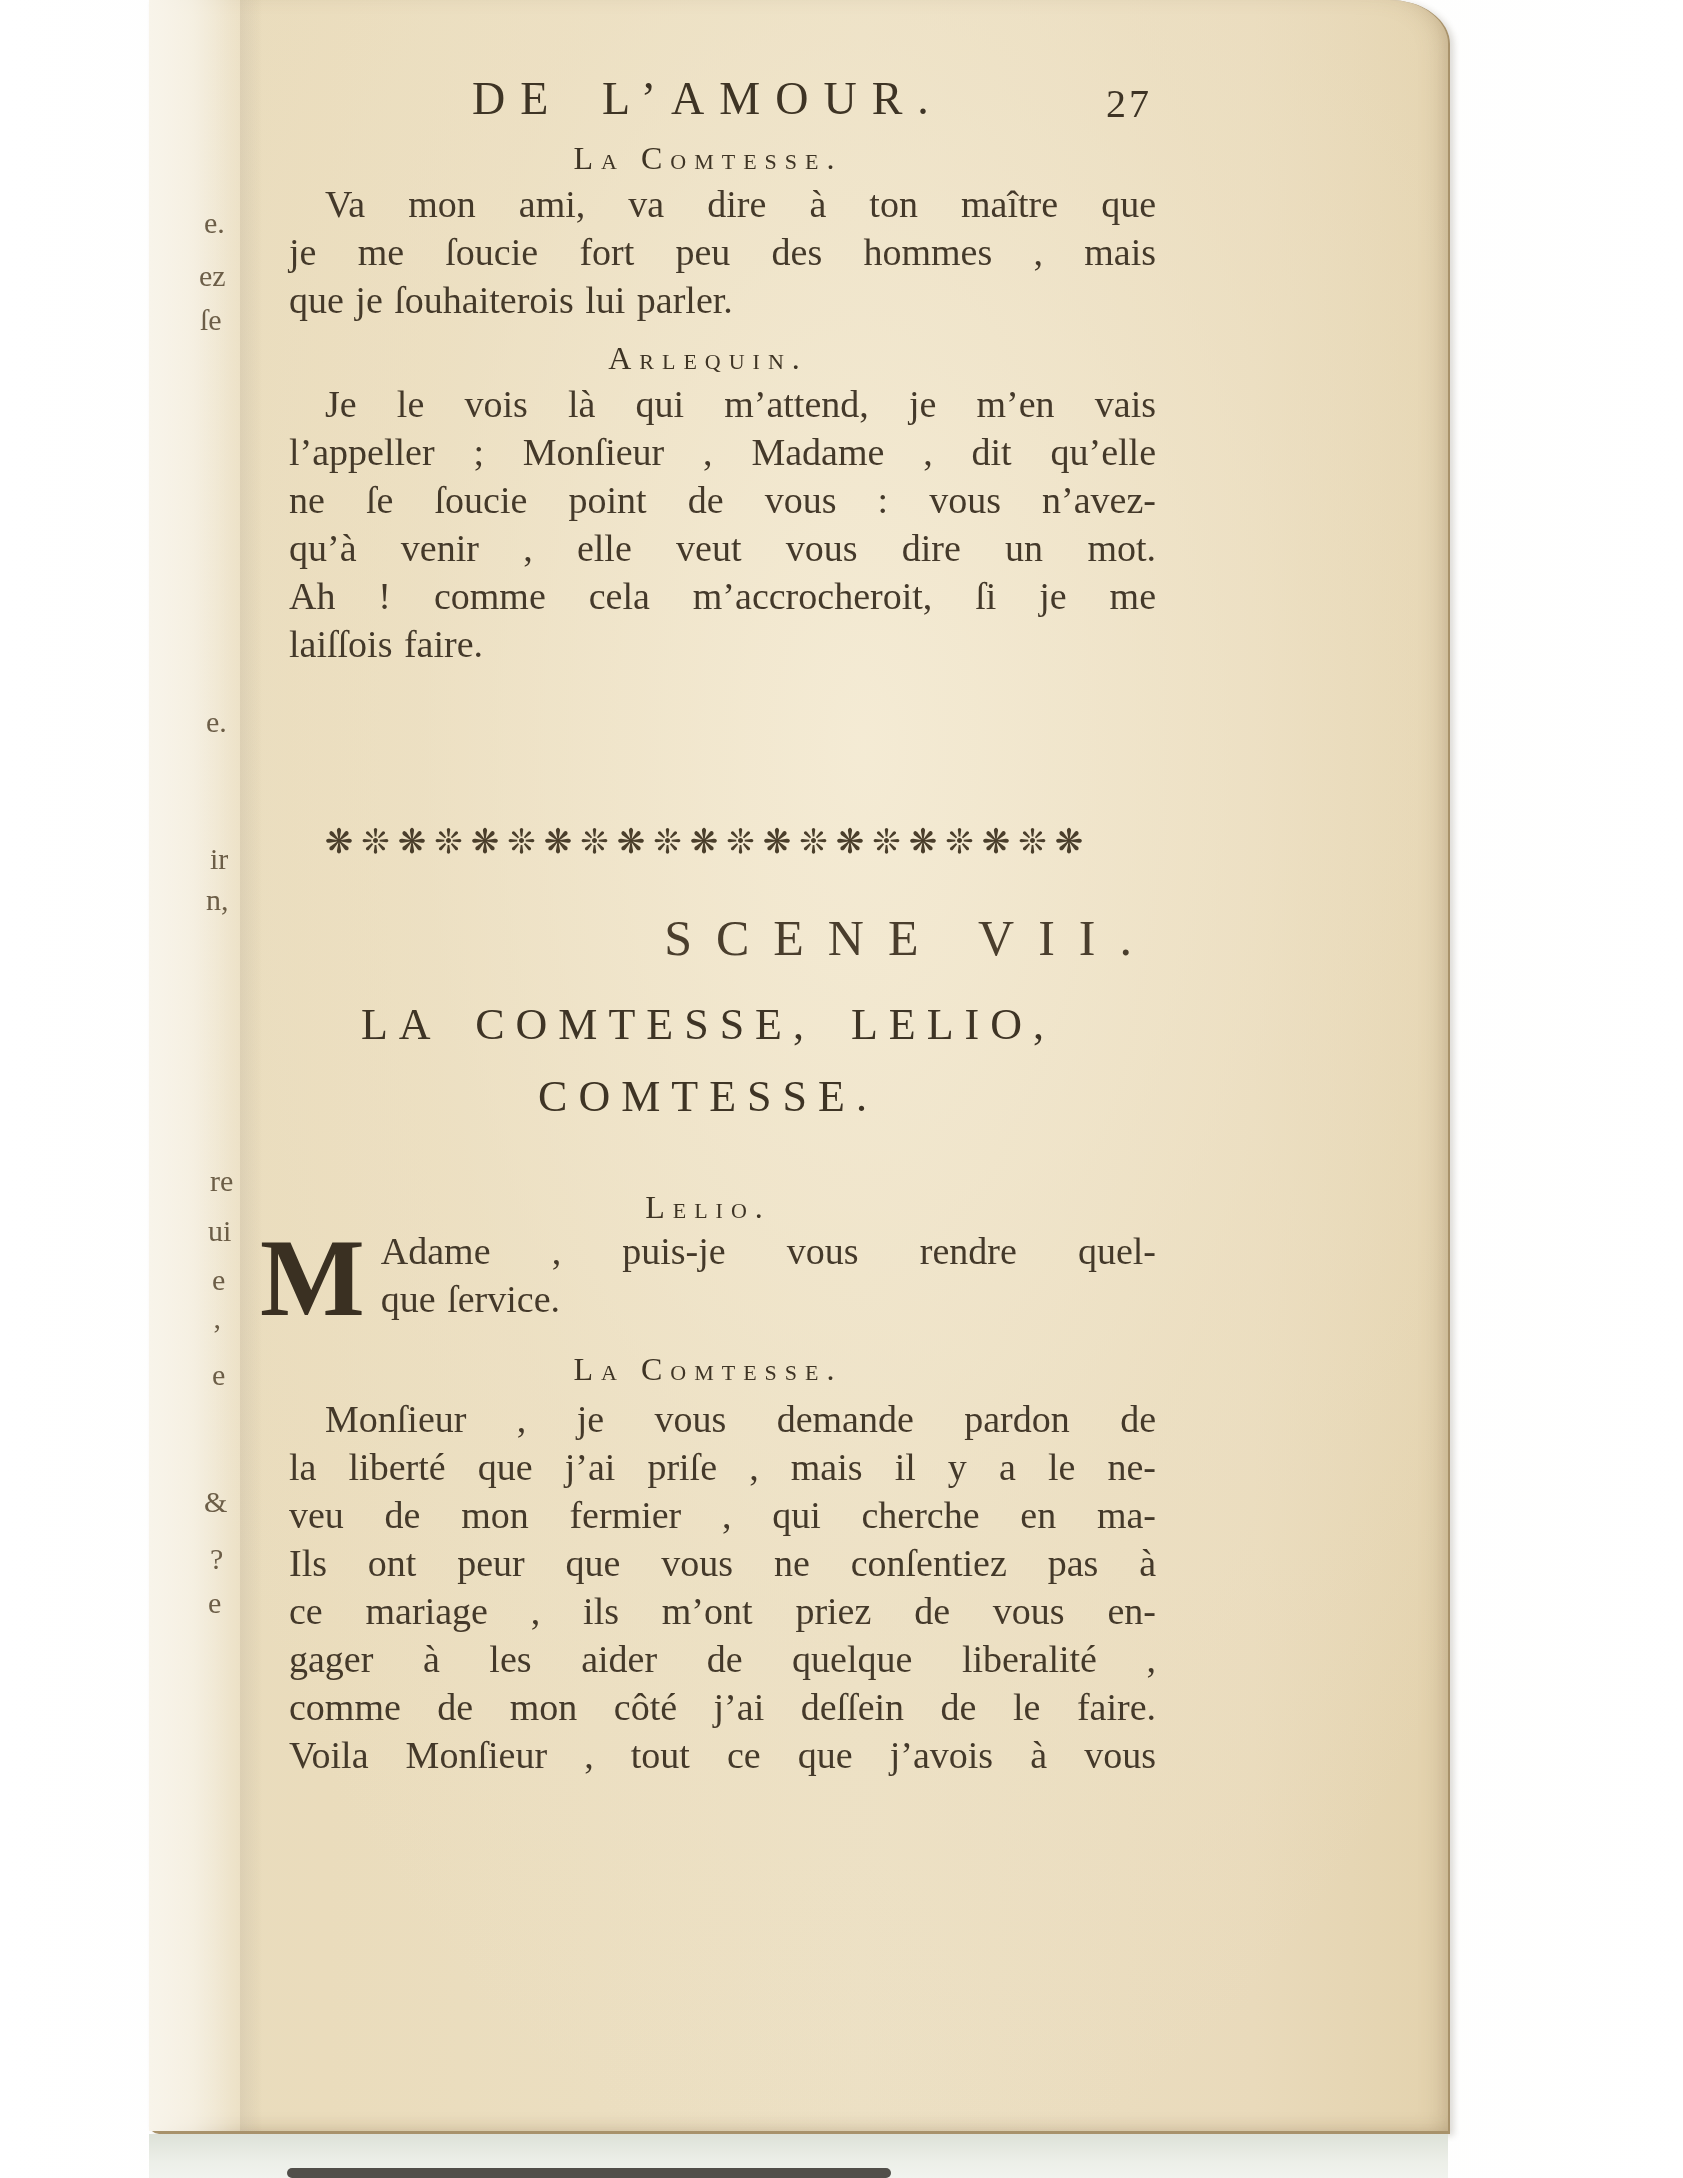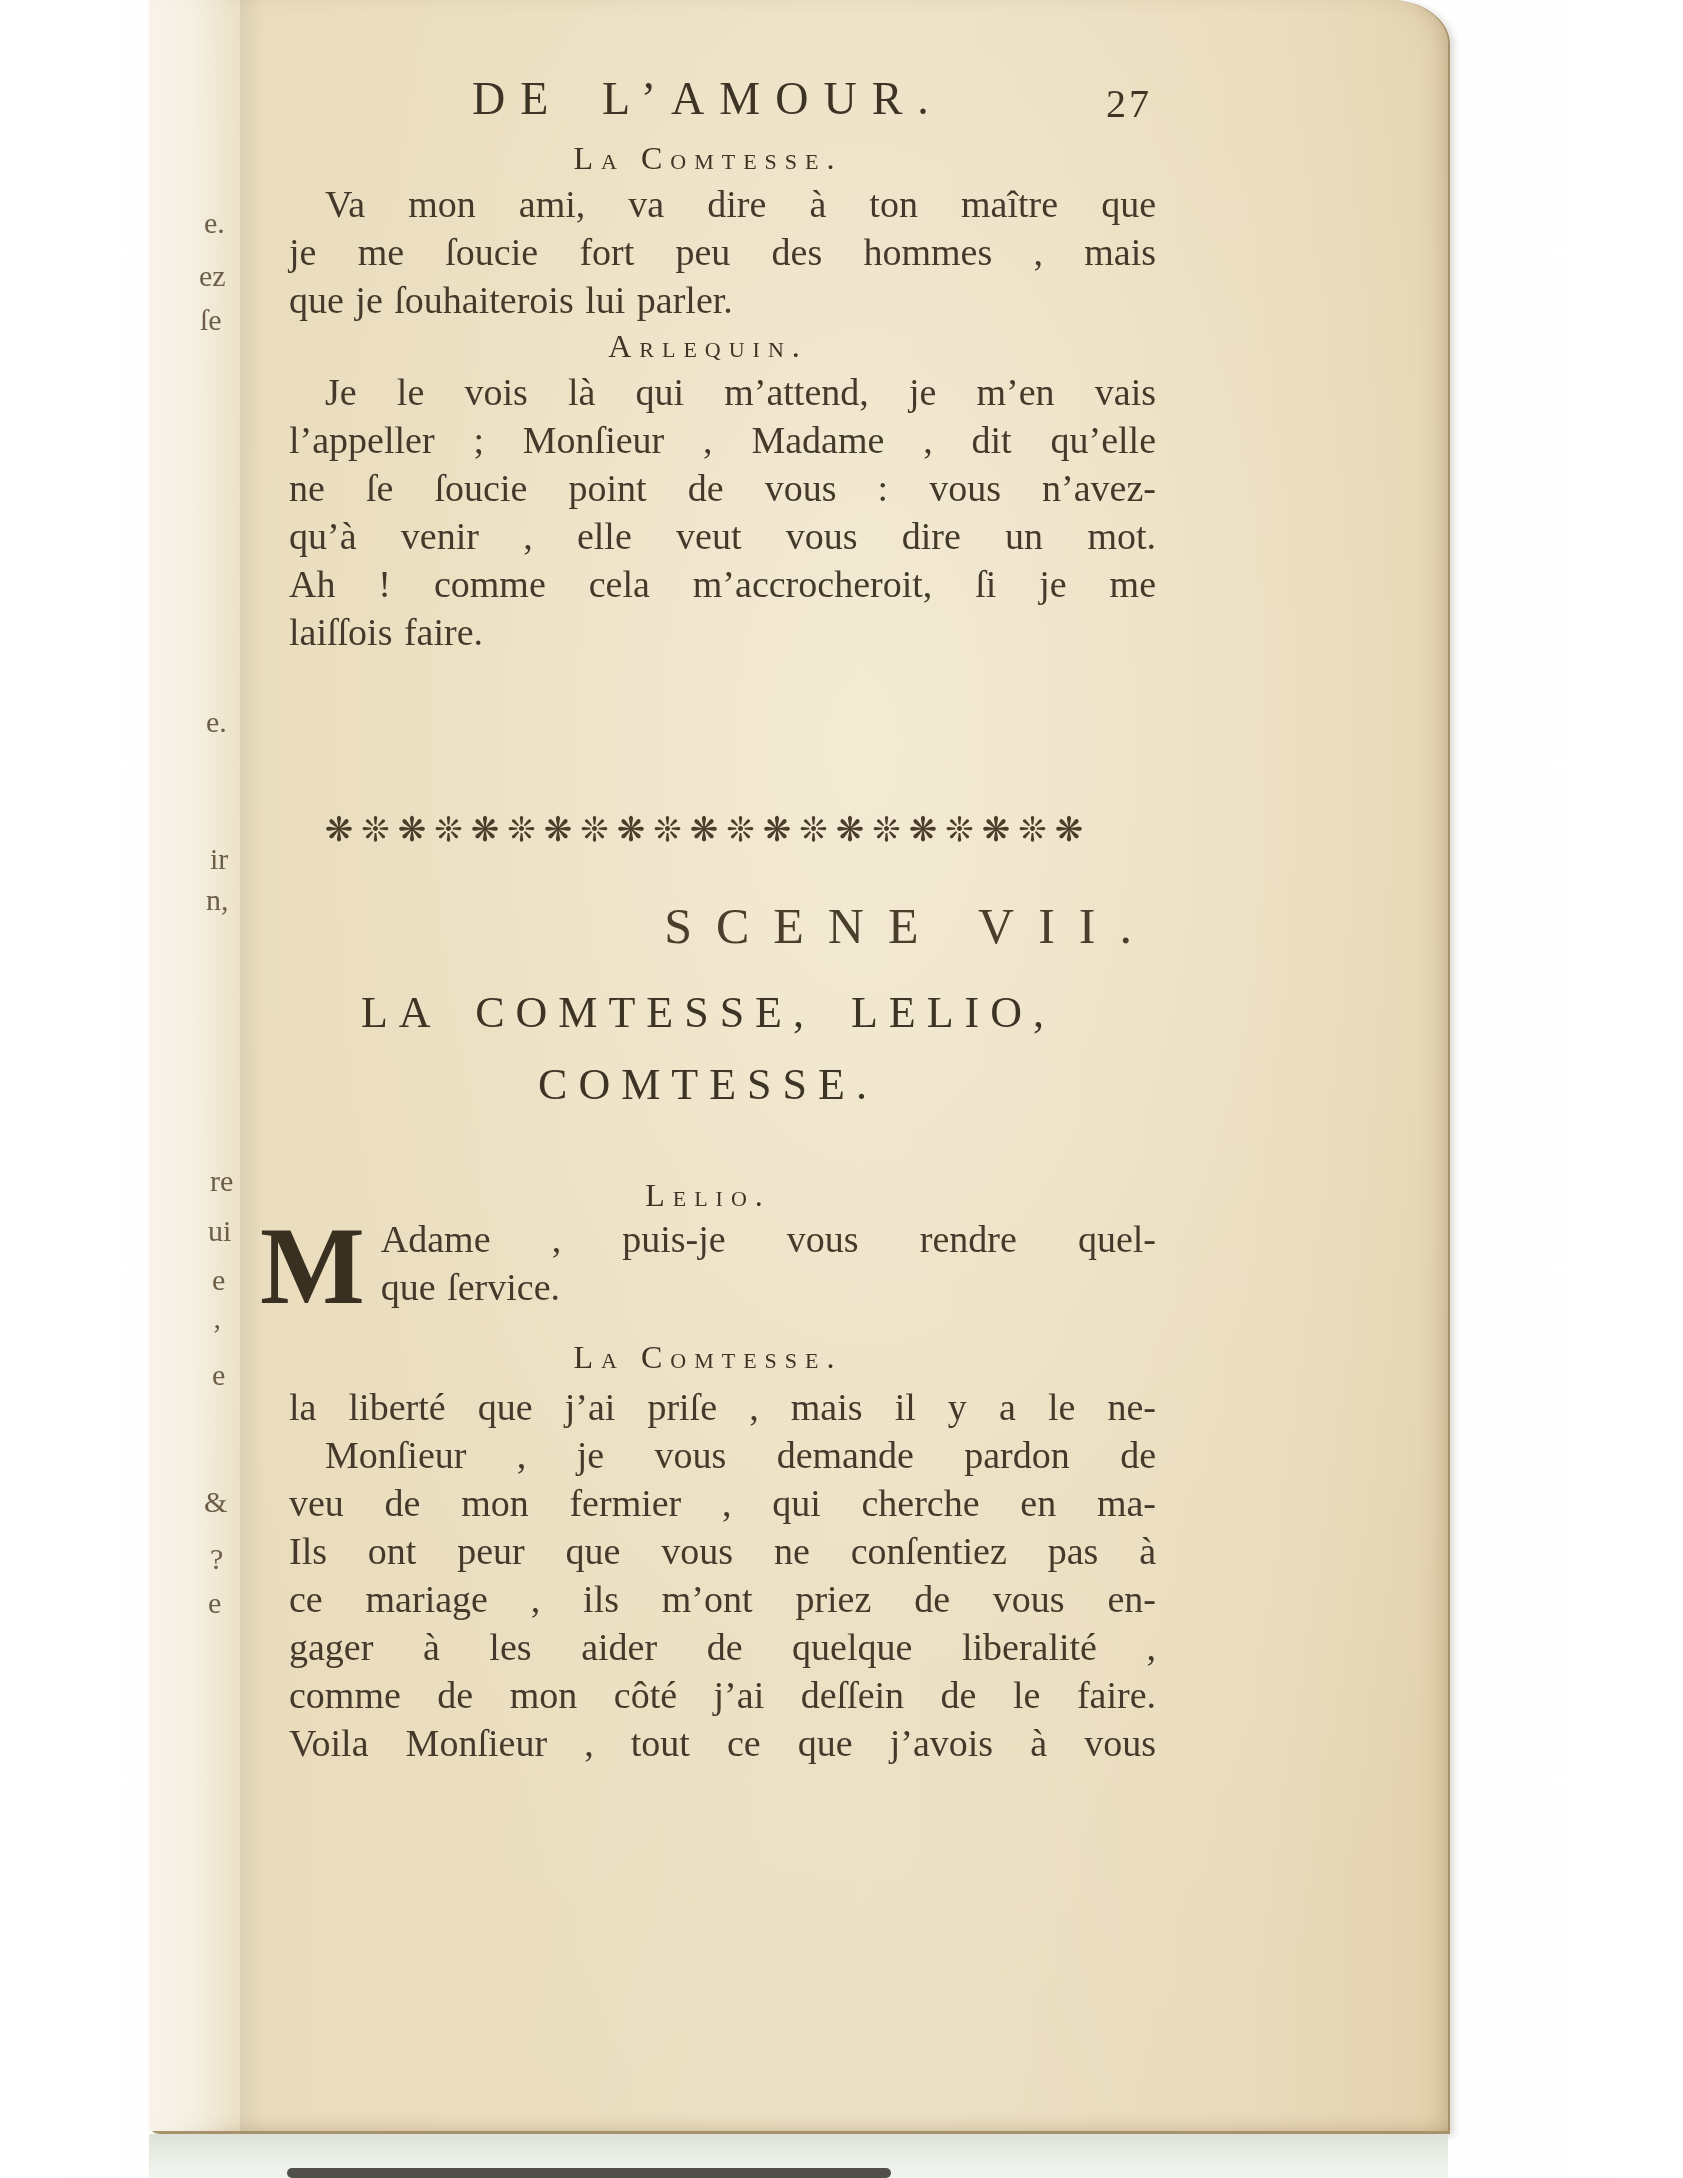--- a/index.html
+++ b/index.html
@@ -85,21 +85,21 @@
   .speaker {
     text-align: center;
     font-variant: small-caps;
     font-size: 32px;
     line-height: 40px;
     letter-spacing: 8px;
     color: #3e3425;
     clear: both;
   }
   .sp1 { margin-top: 14px; }
-  .sp2 { margin-top: 2px; }
+  .sp2 { margin-top: 14px; }
   .sp3 { margin-top: 65px; }
   .sp4 { margin-top: 26px; }
   .para { margin-top: 2px; }
   .p4 { margin-top: 6px; }
   .line {
     font-size: 38px;
     line-height: 48px;
     text-align: justify;
     text-align-last: justify;
     word-spacing: 2px;
@@ -224,22 +224,22 @@
 
       <div class="para para3">
         <span class="dropcap">M</span>
         <div class="line">Adame , puis-je vous rendre quel-</div>
         <div class="line short">que ſervice.</div>
       </div>
 
       <div class="speaker sp4">La Comtesse.</div>
 
       <div class="para p4">
+        <div class="line indent">Monſieur , je vous demande pardon de</div>
         <div class="line">la liberté que j’ai priſe , mais il y a le ne-</div>
-        <div class="line indent">Monſieur , je vous demande pardon de</div>
         <div class="line">veu de mon fermier , qui cherche en ma-</div>
         <div class="line">Ils ont peur que vous ne conſentiez pas à</div>
         <div class="line">ce mariage , ils m’ont priez de vous en-</div>
         <div class="line">gager à les aider de quelque liberalité ,</div>
         <div class="line">comme de mon côté j’ai deſſein de le faire.</div>
         <div class="line">Voila Monſieur , tout ce que j’avois à vous</div>
       </div>
 
     </div>
   </div>

